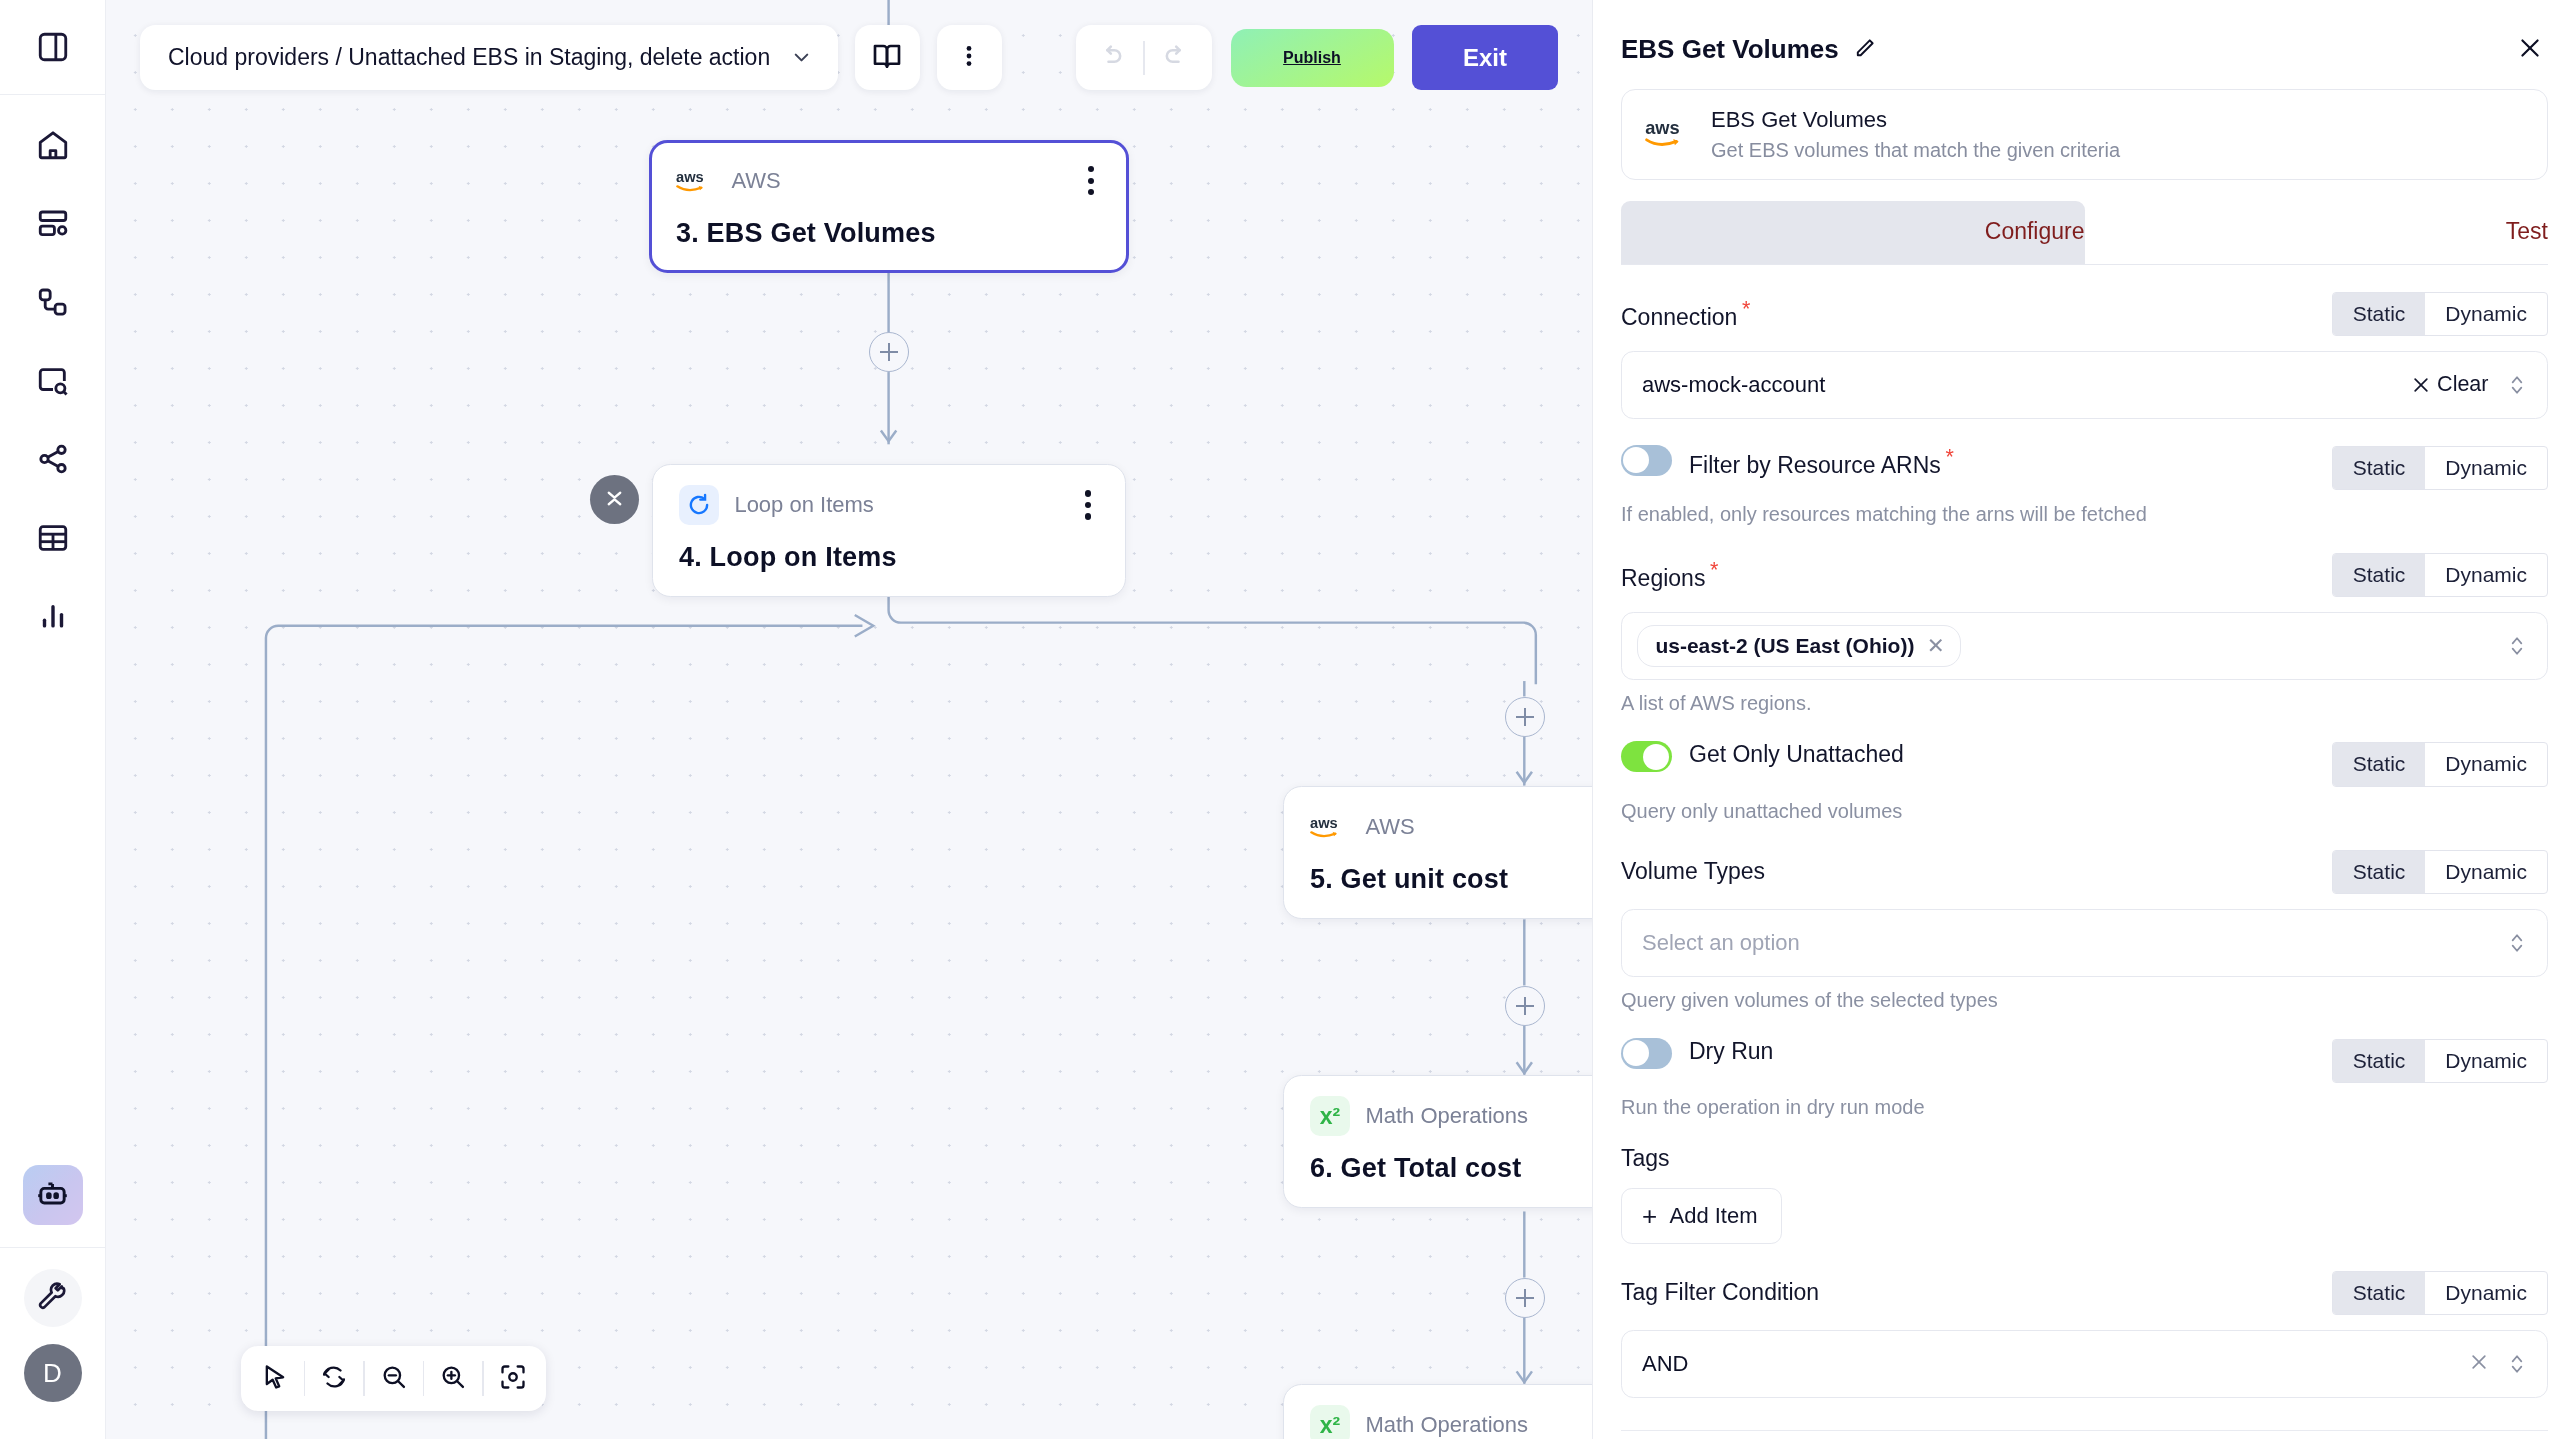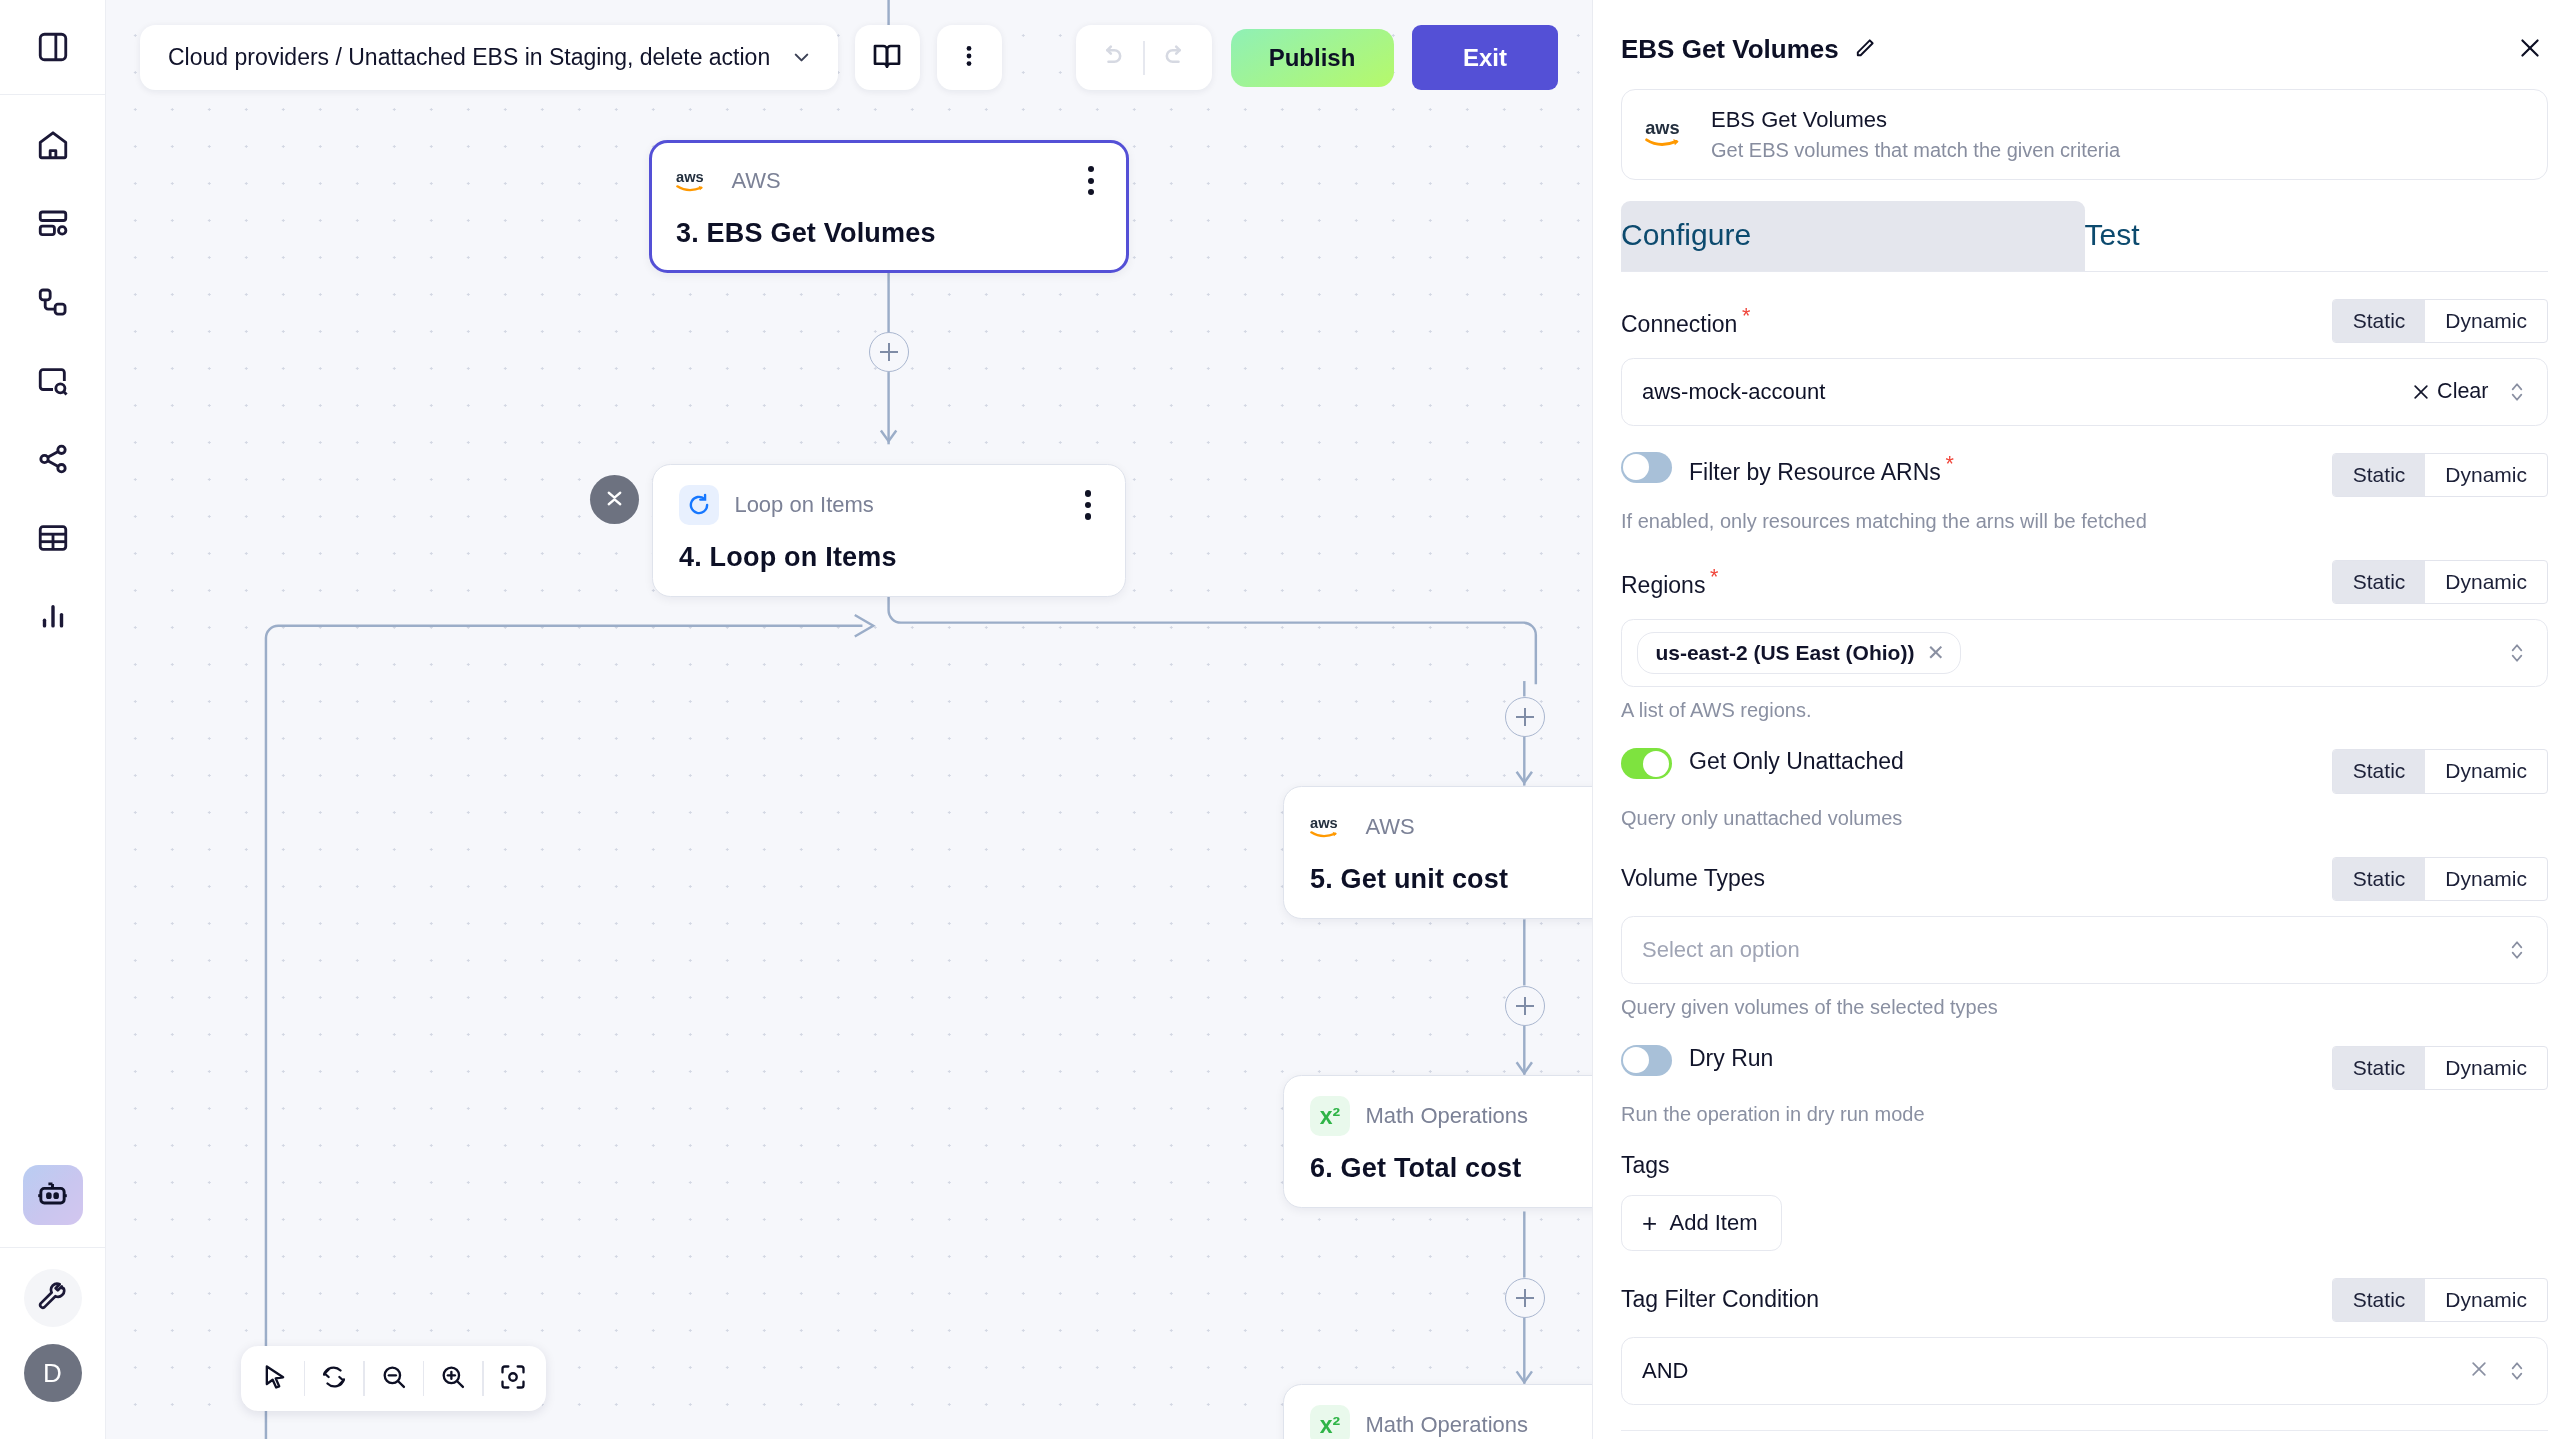--- a/index.html
+++ b/index.html
@@ -90,23 +90,24 @@
   .undo-group {
     height: 65px; background: #ffffff; border-radius: 15.4px;
     display:flex; align-items:center; padding: 0 12.3px;
     box-shadow: 0 1.5px 7.7px rgba(20,24,54,.07);
   }
   .undo-btn { width: 49px; height: 49px; display:flex; align-items:center; justify-content:center; cursor:pointer; }
   .undo-sep { width: 1.5px; height: 34px; background: #e6e8ef; margin: 0 6.2px; }
   .btn-publish {
     height: 58px; min-width: 163px; padding: 0 31px; border-radius: 15.4px;
     background: linear-gradient(150deg, #8ff0b6 0%, #b6f96a 100%);
-    color: #0d1026; font-size: 24px; font-weight: 700;
+    color: #0d1026; font-size: 16px; font-weight: 700;
     display:flex; align-items:center; justify-content:center; cursor:pointer; border:none;
     font-family: "Liberation Sans", sans-serif;
+    text-decoration: underline;
   }
   .btn-exit {
     height: 65px; min-width: 146px; padding: 0 34px; border-radius: 9px;
     background: #5450d6; color: #ffffff; font-size: 24px; font-weight: 700;
     display:flex; align-items:center; justify-content:center; cursor:pointer; border:none;
     font-family: "Liberation Sans", sans-serif;
   }
 
   
   .node {
@@ -173,22 +174,22 @@
   .op-card {
     margin: 21.5px 28px 0 28px; border: 1.5px solid #e6e8ef; border-radius: 14px;
     display:flex; align-items:center; gap: 20px; padding: 17px 23px;
   }
   .op-texts { display:flex; flex-direction:column; gap: 6.2px; }
   .op-name { font-size: 22px; color:#12152b; }
   .op-desc { font-size: 20px; color:#878d9f; }
 
   .tabs { display:flex; margin: 21.5px 28px 0 28px; border-bottom: 1.5px solid #e6e8ef; }
   .tab {
-    flex: 1 1 0; text-align:left; padding: 17px 0 18.5px 0; font-size: 30px;
-    color:#0c4a6e; cursor:pointer; border-top-left-radius: 9.2px; border-top-right-radius: 9.2px;
+    flex: 1 1 0; text-align:right; padding: 17px 0 18.5px 0; font-size: 23px;
+    color:#7f1d1d; cursor:pointer; border-top-left-radius: 9.2px; border-top-right-radius: 9.2px;
   }
   .tab.active { background:#e4e6ed; font-weight: 400; }
 
   .panel-body { flex: 1 1 auto; overflow: hidden; padding: 0 28px 0 28px; }
 
   .field { margin-top: 26px; }
   .field-row { display:flex; align-items:center; min-height: 46px; }
   .field-label { font-size: 23px; color:#12152b; font-weight: 400; }
   .req { color:#f0453a; margin-left: 4.6px; font-size: 21.5px; vertical-align: super; }
   .seg {

